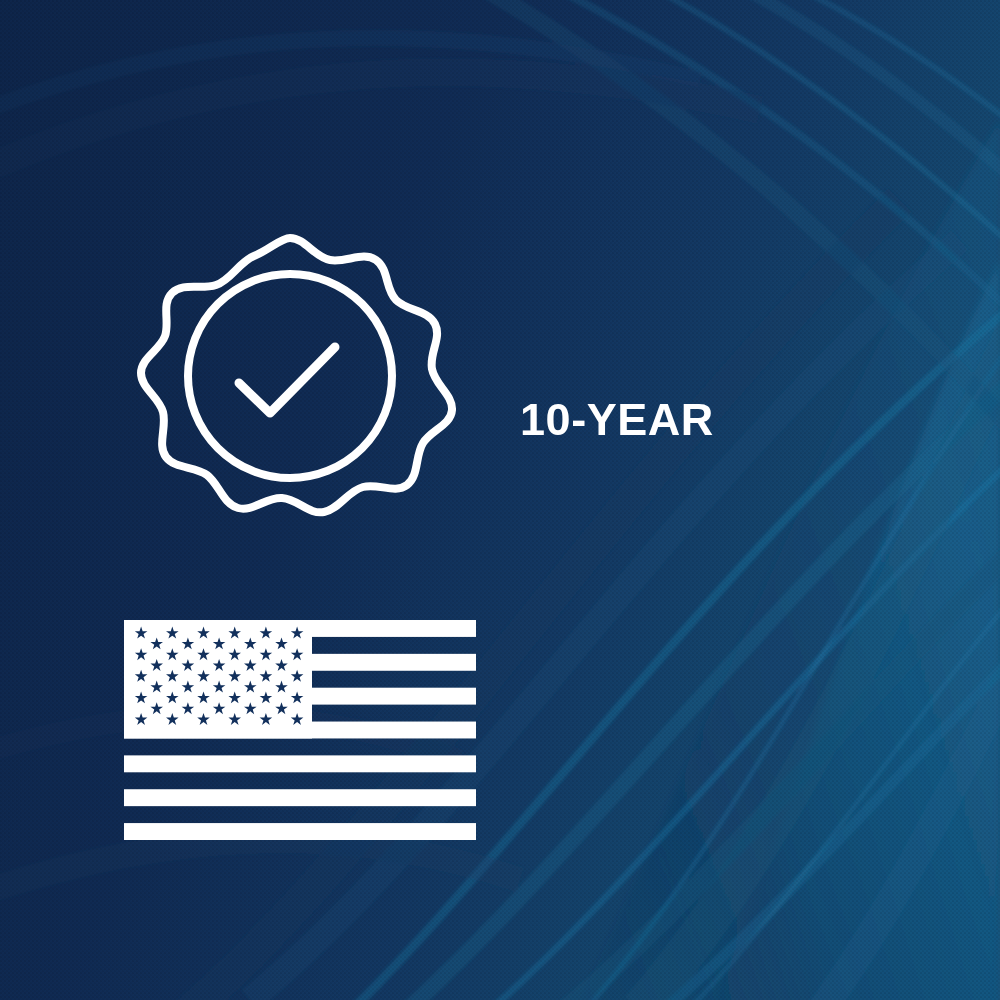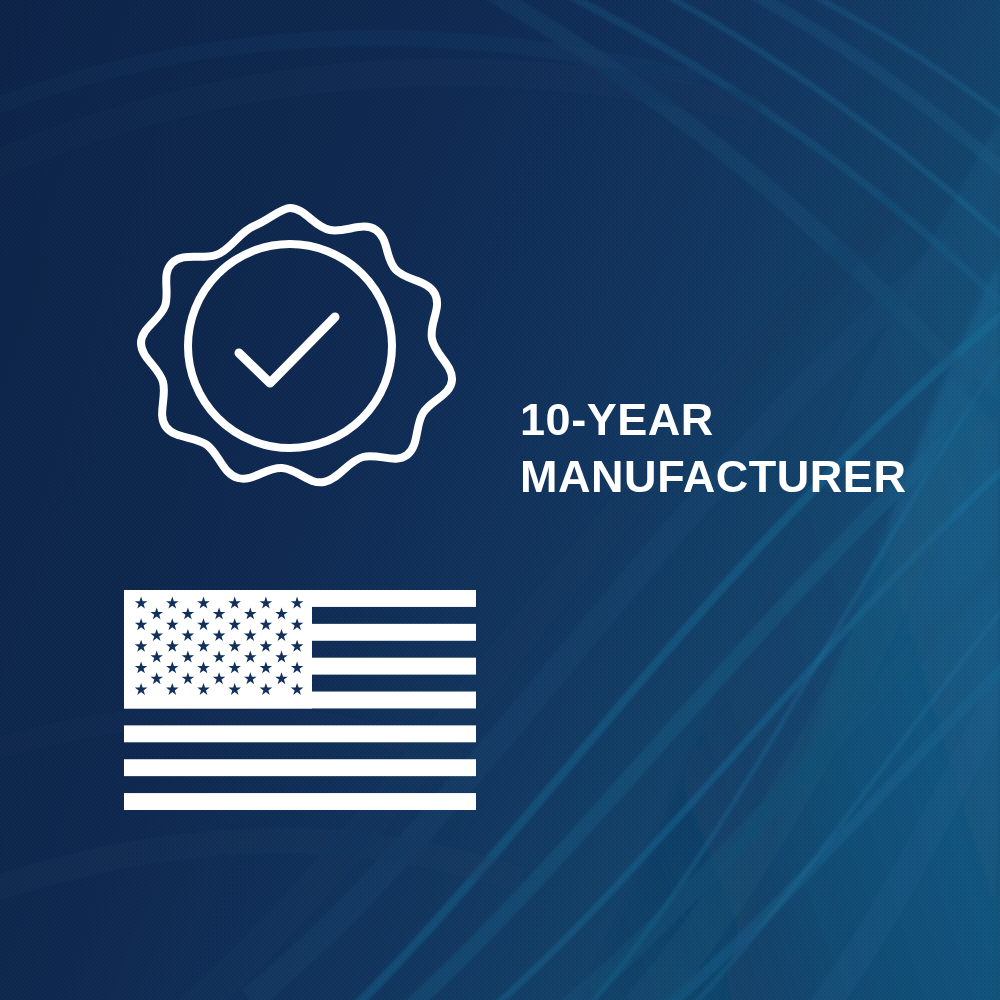--- a/index.html
+++ b/index.html
@@ -23,21 +23,21 @@
     width: 1000px;
     height: 1000px;
   }
   #texture-layer {
     opacity: 0.5;
     mix-blend-mode: multiply;
   }
   .feature-row {
     position: absolute;
     display: flex;
-    align-items: center;
+    align-items: flex-end;
   }
   #warranty-row {
     left: 0;
     top: 150px;
     width: 1000px;
     height: 400px;
   }
   #usa-row {
     left: 0;
     top: 560px;
@@ -206,21 +206,20 @@
             C 149 40 161 28 170 28 Z"></path>
 
           <circle cx="170" cy="166" r="102" stroke-width="8"></circle>
 
           <path stroke-width="9" d="M 119 173 L 150 203 L 215 137"></path>
         </g>
       </svg>
     </div>
     <div class="feature-text" id="warranty-text">
       <span class="line">10-YEAR</span>
-      <span class="line">MANUFACTURER</span>
     </div>
   </div>
 
   <div class="feature-row" id="usa-row">
     <div class="icon-slot" id="flag-slot">
       <svg viewBox="0 0 352 220" width="352" height="220" aria-hidden="true">
         <defs>
 
           <g id="star5">
             <polygon points="0,-6.6 1.55,-2.05 6.28,-2.05 2.45,0.78 3.88,5.34 0,2.52 -3.88,5.34 -2.45,0.78 -6.28,-2.05 -1.55,-2.05"></polygon>

